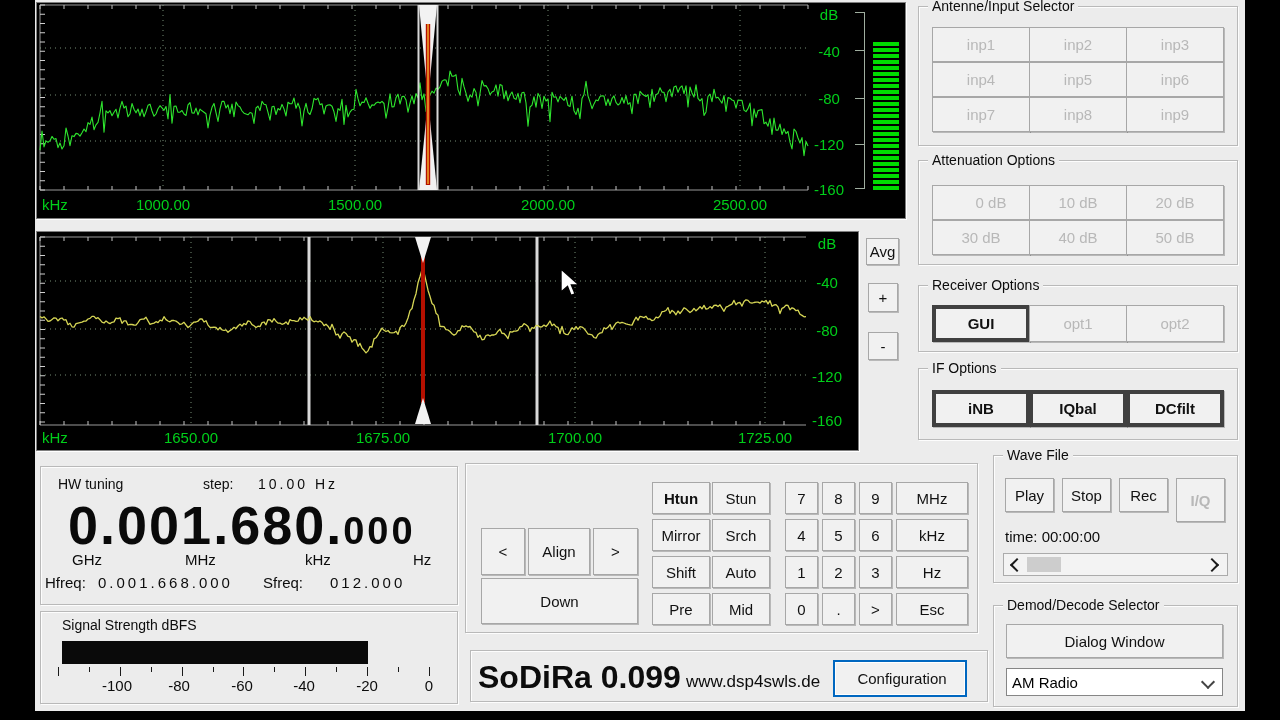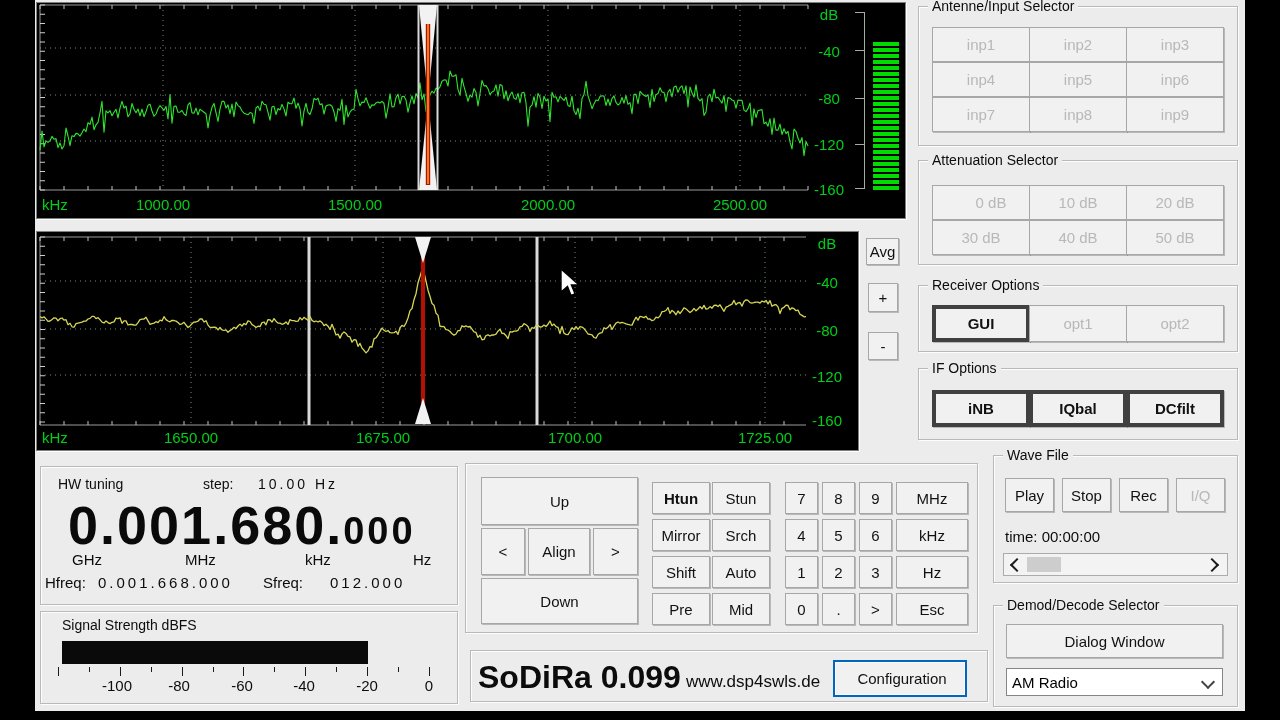--- a/index.html
+++ b/index.html
@@ -282,21 +282,21 @@
   <div id="led-wrap"></div>
 
   <div id="meter-controls"></div>
 
   <div class="group" style="left:918px;top:6px;width:320px;height:140px;">
     <span class="legend">Antenne/Input Selector</span>
   </div>
   <div id="antenna-buttons"></div>
 
   <div class="group" style="left:918px;top:160px;width:320px;height:105px;">
-    <span class="legend">Attenuation Selector</span>
+    <span class="legend">Attenuation Options</span>
   </div>
   <div id="attenuation-buttons"></div>
 
   <div class="group" style="left:918px;top:285px;width:320px;height:67px;">
     <span class="legend">Receiver Options</span>
   </div>
   <div id="receiver-buttons"></div>
 
   <div class="group" style="left:918px;top:368px;width:320px;height:72px;">
     <span class="legend">IF Options</span>
@@ -333,21 +333,20 @@
   <div class="label spaced" style="left:98px;top:574px;font-size:15px;">0.001.668.000</div>
   <div class="label" style="left:263px;top:574px;font-size:15px;">Sfreq:</div>
   <div class="label spaced" style="left:330px;top:574px;font-size:15px;">012.000</div>
 
   <div class="group" style="left:40px;top:611px;width:418px;height:93px;"></div>
   <div class="label" style="left:62px;top:617px;">Signal Strength dBFS</div>
   <div id="signal-bar" class="abs" style="left: 62px; top: 641px; width: 306px; height: 23px; background: rgb(10, 10, 10);"></div>
   <div id="signal-ticks"></div>
 
   <div class="group" style="left:465px;top:463px;width:513px;height:170px;"></div>
-  <button class="btn" style="left:481px;top:477px;width:157px;height:48px;">Up</button>
   <button class="btn" style="left:481px;top:528px;width:44px;height:47px;">&lt;</button>
   <button class="btn" style="left:528px;top:528px;width:62px;height:47px;">Align</button>
   <button class="btn" style="left:593px;top:528px;width:45px;height:47px;">&gt;</button>
   <button class="btn" style="left:481px;top:578px;width:157px;height:46px;">Down</button>
   <div id="keypad-buttons"></div>
 
   <div class="group" style="left:470px;top:650px;width:518px;height:52px;"></div>
   <div class="label" style="left:478px;top:659px;font-size:32px;font-weight:700;">SoDiRa 0.099</div>
   <div class="label" style="left:686px;top:672px;font-size:17px;">www.dsp4swls.de</div>
   <button class="btn focusblue" style="left:833px;top:660px;width:134px;height:37px;padding-left:10px;">Configuration</button>
@@ -382,21 +381,21 @@
     <button class="btn disabled" style="left: 1126px; top: 220px; width: 98px; height: 35px;">50 dB</button>
     <button class="btn toggled" style="left: 932px; top: 305px; width: 98px; height: 37px;">GUI</button>
     <button class="btn disabled" style="left: 1029px; top: 305px; width: 98px; height: 37px;">opt1</button>
     <button class="btn disabled" style="left: 1126px; top: 305px; width: 98px; height: 37px;">opt2</button>
     <button class="btn toggled" style="left: 932px; top: 390px; width: 98px; height: 37px;">iNB</button>
     <button class="btn toggled" style="left: 1029px; top: 390px; width: 98px; height: 37px;">IQbal</button>
     <button class="btn toggled" style="left: 1126px; top: 390px; width: 98px; height: 37px;">DCfilt</button>
     <button class="btn " style="left: 1005px; top: 478px; width: 49px; height: 34px;">Play</button>
     <button class="btn " style="left: 1062px; top: 478px; width: 49px; height: 34px;">Stop</button>
     <button class="btn " style="left: 1119px; top: 478px; width: 49px; height: 34px;">Rec</button>
-    <button class="btn disabled" style="left: 1176px; top: 478px; width: 49px; height: 34px;">I/Q</button>
+    <button class="btn disabled" style="left: 1176px; top: 478px; width: 49px; height: 44px; font-weight: bold;">I/Q</button>
     <div class="label" style="left: 72px; top: 551px; font-size: 15px;">GHz</div>
     <div class="label" style="left: 185px; top: 551px; font-size: 15px;">MHz</div>
     <div class="label" style="left: 305px; top: 551px; font-size: 15px;">kHz</div>
     <div class="label" style="left: 413px; top: 551px; font-size: 15px;">Hz</div>
     <div class="tickstrip" style="left: 58px; top: 667px; width: 376px; height: 9px; background: repeating-linear-gradient(90deg, rgb(26, 26, 26) 0px, rgb(26, 26, 26) 1px, transparent 1px, transparent 61.8px);"></div>
     <div class="tickstrip" style="left: 88.9px; top: 667px; width: 345.1px; height: 5px; background: repeating-linear-gradient(90deg, rgb(26, 26, 26) 0px, rgb(26, 26, 26) 1px, transparent 1px, transparent 61.8px);"></div>
     <div class="label" style="left: 97px; top: 677px; width: 40px; text-align: center; font-size: 15px;">-100</div>
     <div class="label" style="left: 159px; top: 677px; width: 40px; text-align: center; font-size: 15px;">-80</div>
     <div class="label" style="left: 222px; top: 677px; width: 40px; text-align: center; font-size: 15px;">-60</div>
     <div class="label" style="left: 284px; top: 677px; width: 40px; text-align: center; font-size: 15px;">-40</div>

